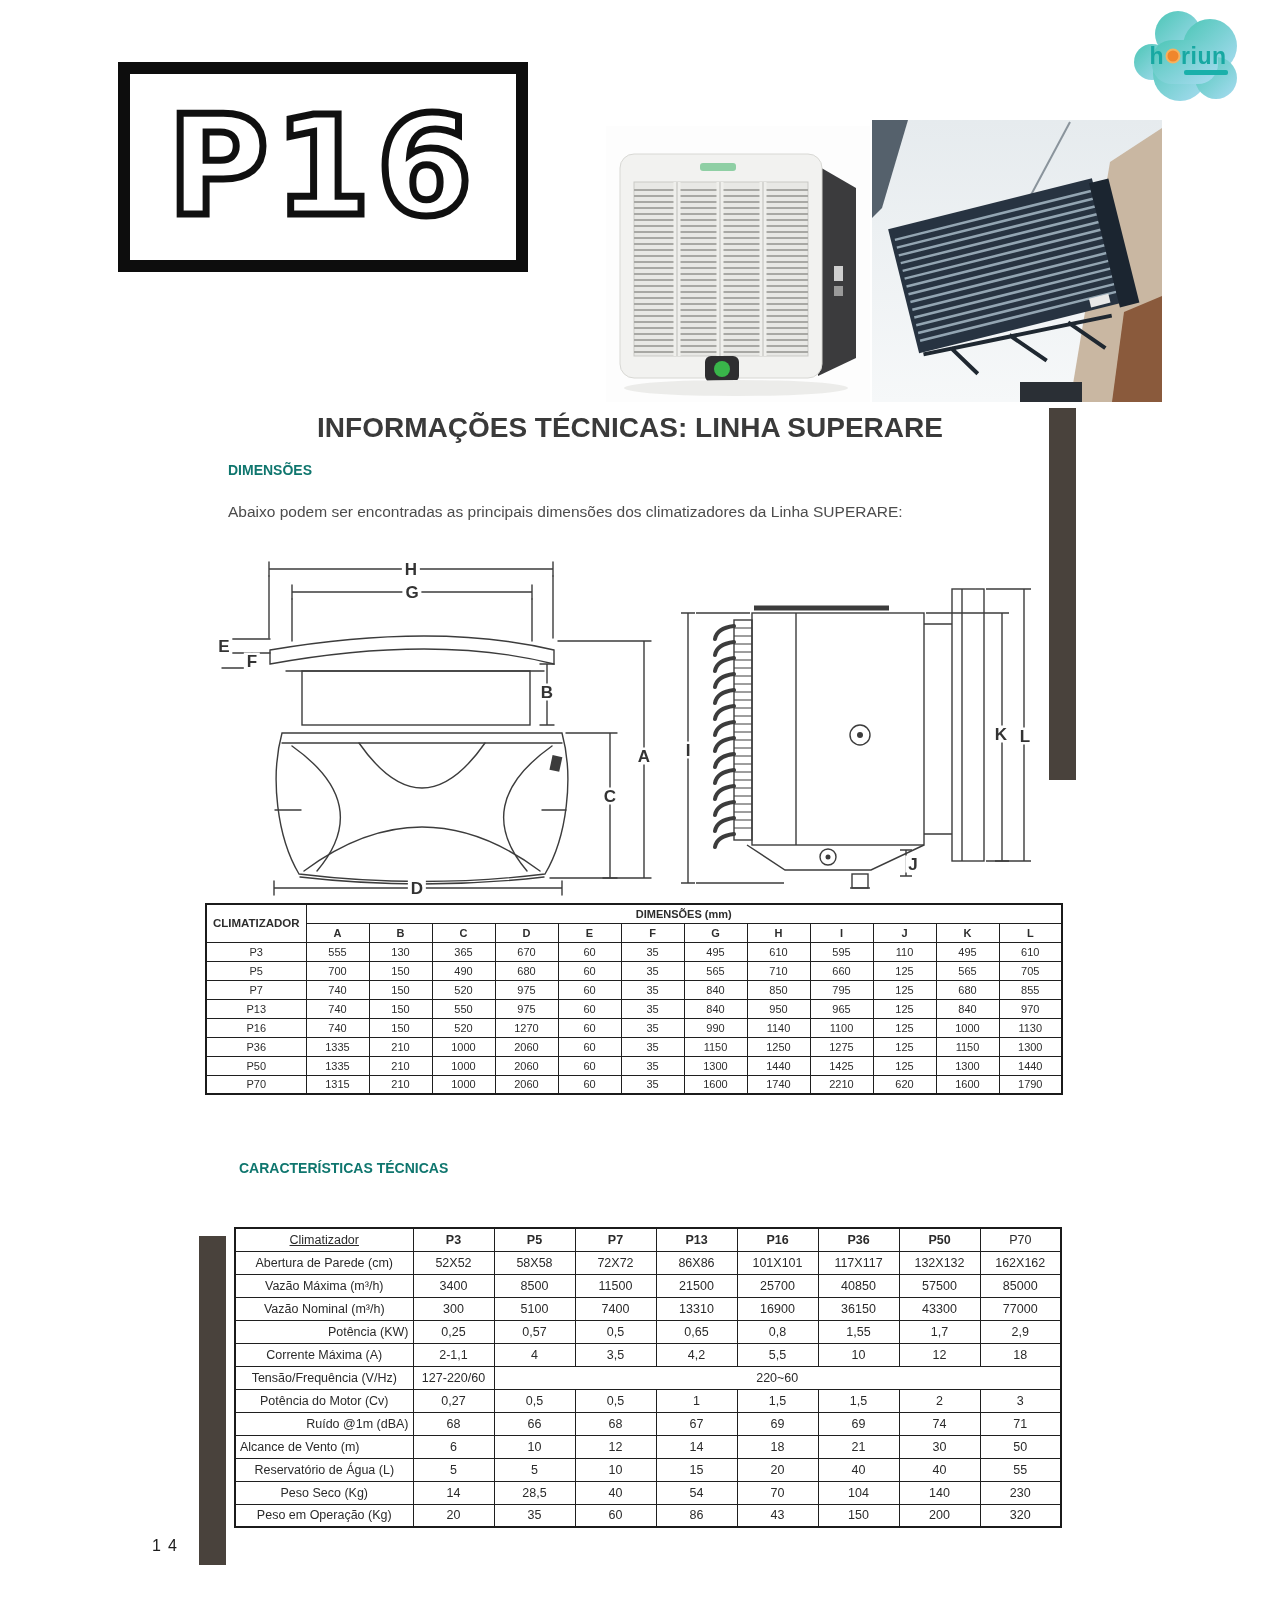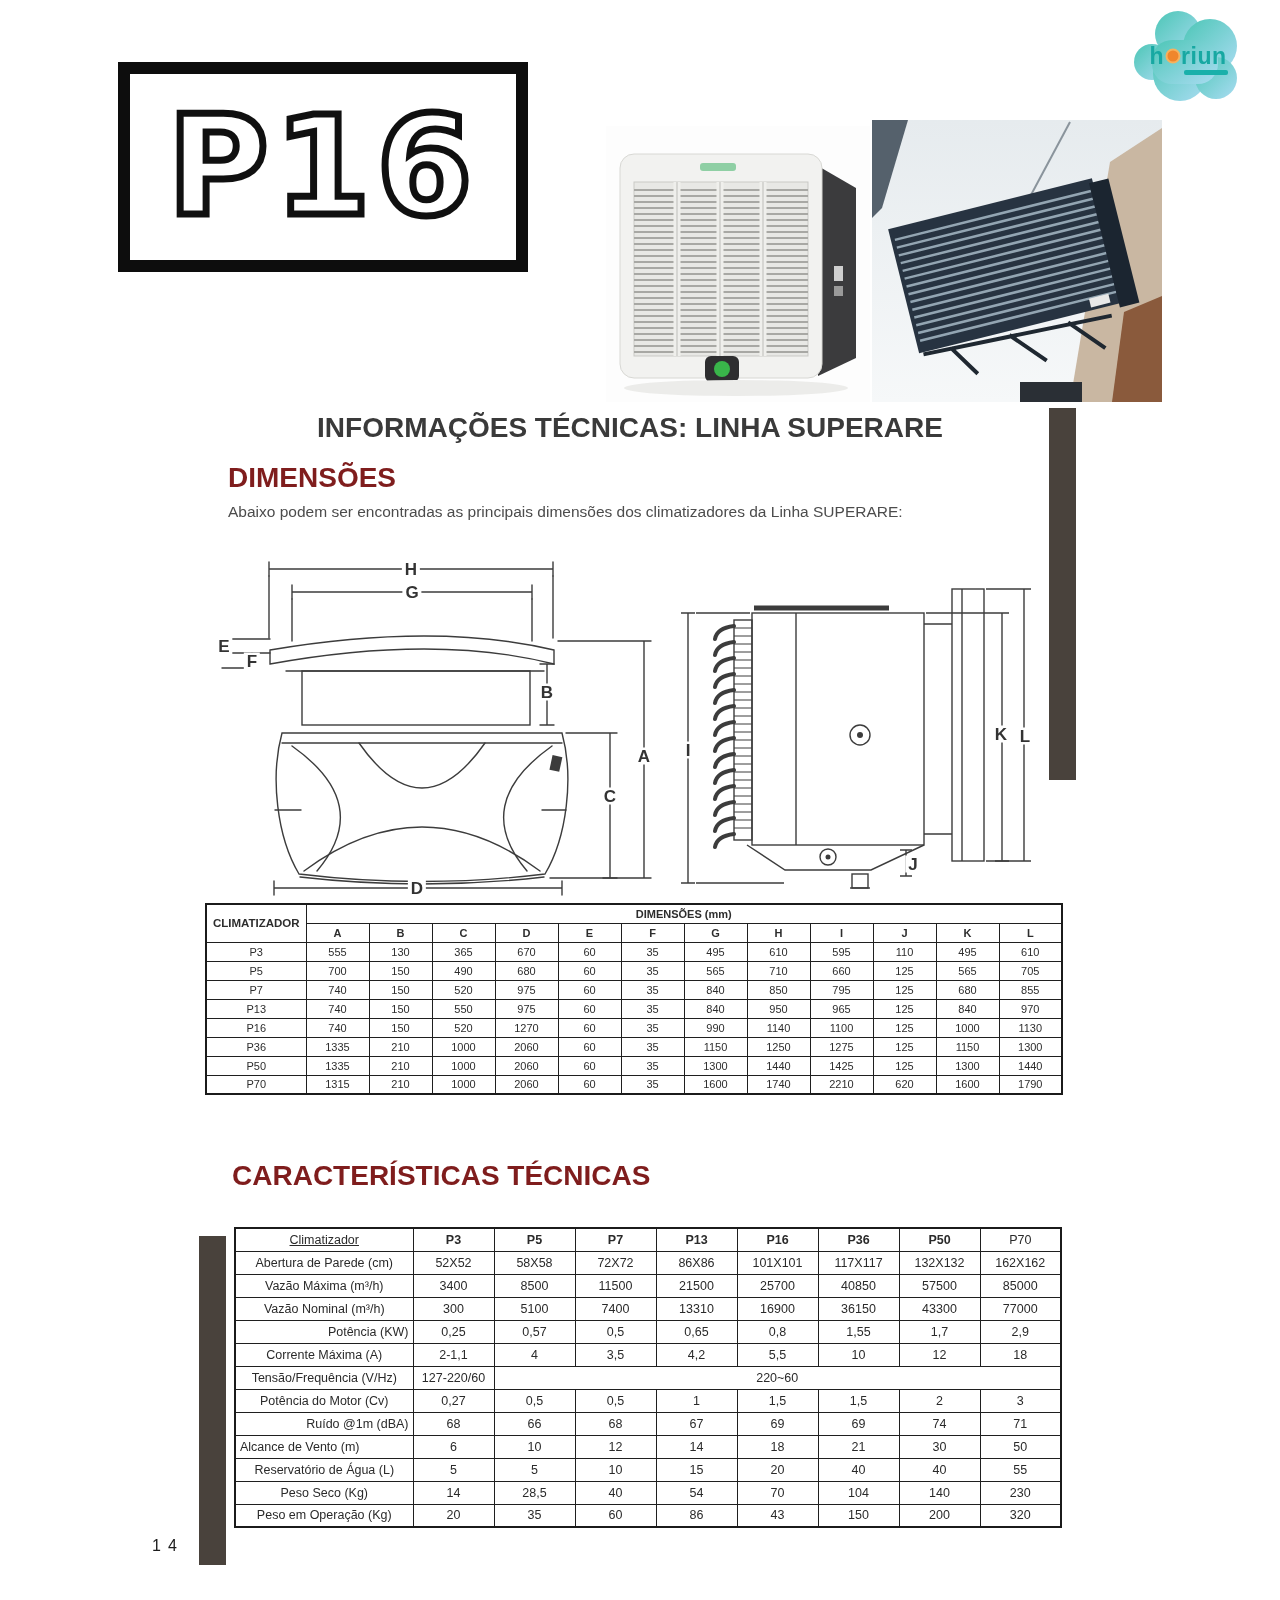--- a/index.html
+++ b/index.html
@@ -40,23 +40,23 @@
   
   .photo { position:absolute; }
   #photo1 { left:606px; top:126px; width:264px; height:276px; }
   #photo2 { left:872px; top:120px; width:290px; height:282px; }
 
   
   .page-title {
     position:absolute; left:240px; top:412px; width:780px; text-align:center;
     font-size:28px; font-weight:700; color:#3a3a3a;
   }
-  .sec-heading { position:absolute; font-size:28px; font-weight:700; color:#7f1d1d; }
+  .sec-heading { position:absolute; font-size:14px; font-weight:700; color:#0f766e; }
   #dim-heading  { left:228px; top:462px; }
-  #char-heading { left:232px; top:1160px; }
+  #char-heading { left:239px; top:1160px; }
   .intro { position:absolute; left:228px; top:503px; width:830px; font-size:15.5px; color:#4c4c4c; }
 
   
   .accent-bar { position:absolute; background:#49423c; }
   #bar-right { left:1049px; top:408px; width:27px; height:372px; }
   #bar-left  { left:199px;  top:1236px; width:27px; height:329px; }
 
   
   .diagram { position:absolute; }
   #front-view { left:212px; top:540px; width:448px; height:356px; }

